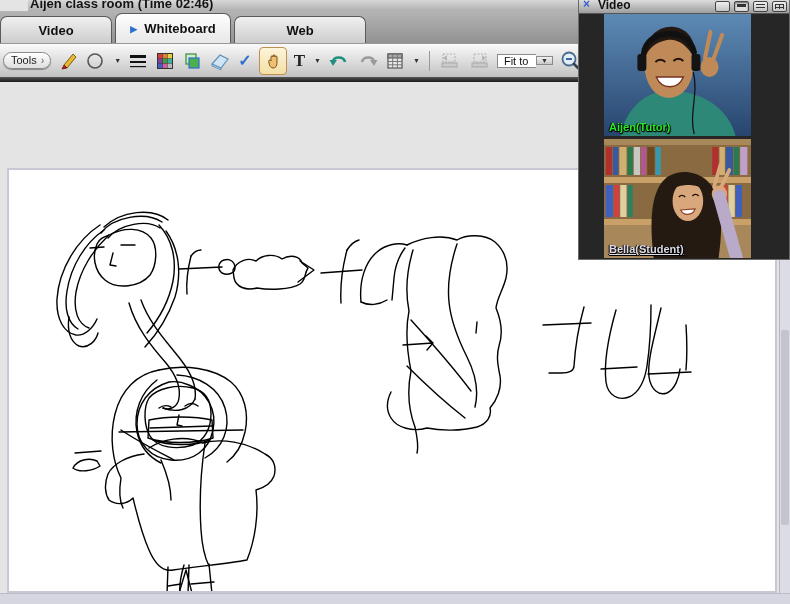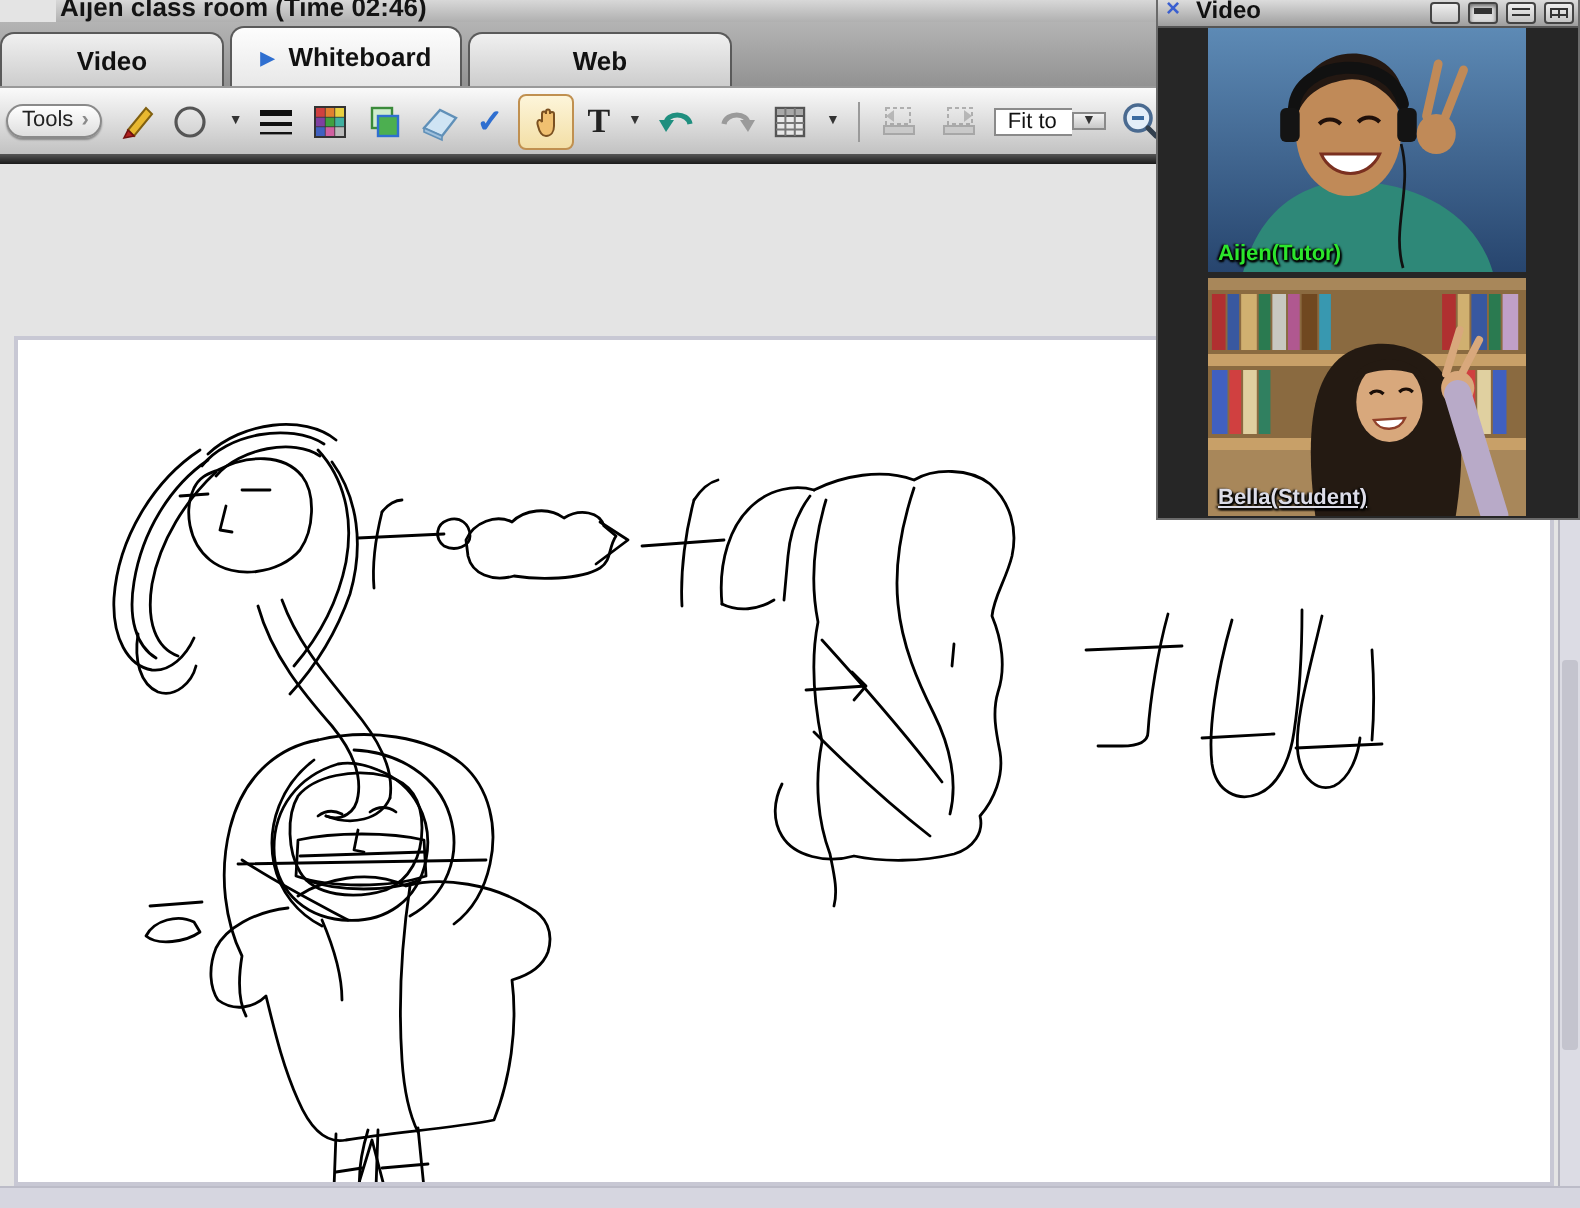--- a/index.html
+++ b/index.html
@@ -70,21 +70,21 @@
   .lbtn{width:15px;height:11px;border:1px solid #444;border-radius:2px;
         background:linear-gradient(#efefef,#c4c4c4);position:relative;box-sizing:border-box;}
   .lbtn.pressed{background:#dedede;box-shadow:inset 0 1px 2px rgba(0,0,0,.55);}
   .lbtn .topbar{position:absolute;left:2px;top:2px;right:2px;height:3px;background:#333;}
   .lbtn .lines{position:absolute;left:2px;right:2px;top:2px;height:6px;
                background:repeating-linear-gradient(#333 0 1px,transparent 1px 3px);}
   .lbtn .grid{position:absolute;left:2px;right:2px;top:2px;bottom:2px;
               background:
                repeating-linear-gradient(90deg,#333 0 1px,transparent 1px 4px),
                repeating-linear-gradient(#333 0 1px,transparent 1px 3px);}
-  .feed{position:absolute;left:25px;width:159px;background:#000;overflow:hidden;}
+  .feed{position:absolute;left:25px;width:147px;background:#000;overflow:hidden;}
   .feed1{top:14px;height:122px;}
   .feed2{top:139px;height:119px;}
   .feed svg{display:block;width:100%;height:100%;}
   .feed-label{position:absolute;left:5px;bottom:3px;font-size:11px;font-weight:bold;
               text-shadow:1px 1px 1px #000,-1px 0 1px #000,0 1px 1px #000;}
 </style>
 </head>
 <body>
 
 <div class="stage">

